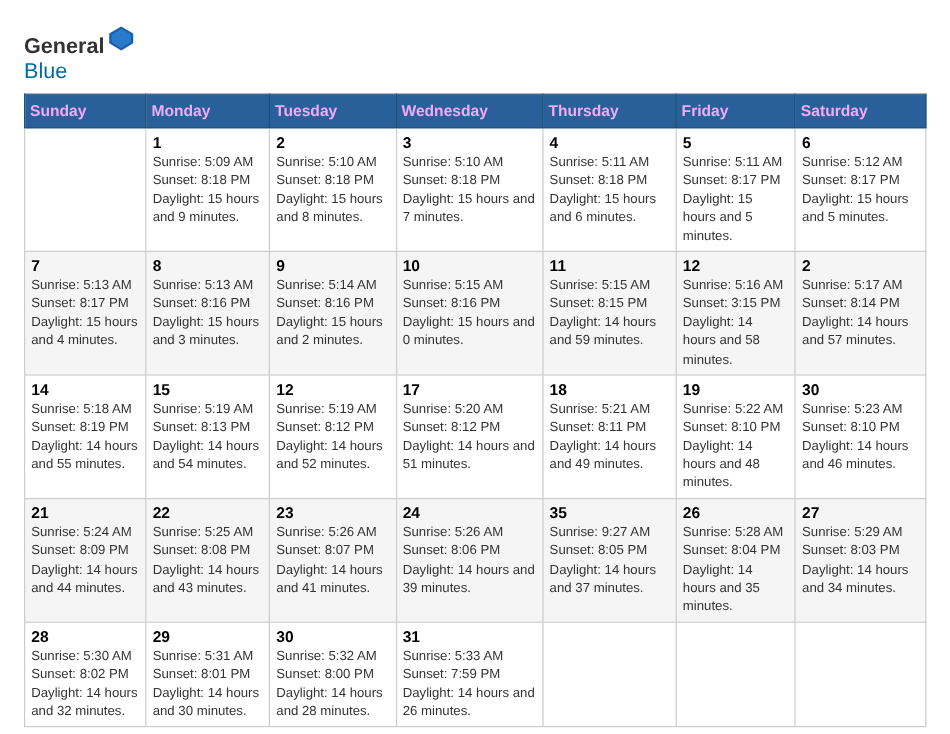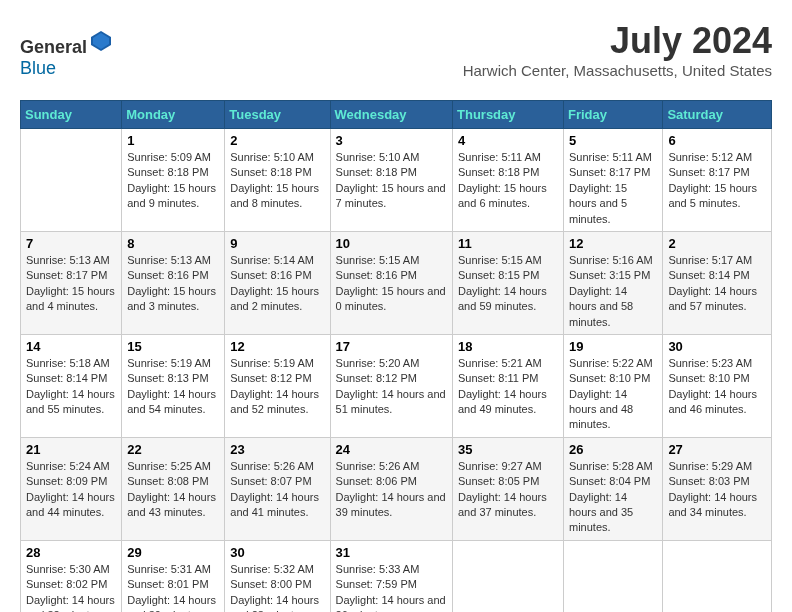--- a/index.html
+++ b/index.html
@@ -6,22 +6,22 @@
     body {
       font-family: Arial, sans-serif;
       background: #fff;
       width: 792px;
       min-height: 612px;
       padding: 20px;
     }
     .header {
       display: flex;
       justify-content: space-between;
-      align-items: flex-end;
-      margin-bottom: 21px;
+      align-items: center;
+      margin-bottom: 8px;
     }
     .logo {
       display: flex;
       align-items: center;
     }
     .logo-icon {
       width: 24px;
       height: 24px;
       margin-left: 2px;
     }
@@ -37,21 +37,21 @@
       font-size: 15px;
       color: #555;
     }
     table {
       width: 100%;
       border-collapse: collapse;
       font-size: 11px;
     }
     thead tr th {
       background-color: #2a6099;
-      color: #5eead4;
+      color: #f0abfc;
       padding: 6px 4px;
       text-align: left;
       font-size: 13px;
       font-weight: bold;
       border: 1px solid #1e4f7a;
     }
     tbody tr td {
       border: 1px solid #ccc;
       padding: 4px 5px;
       vertical-align: top;
@@ -88,24 +88,20 @@
     <div>
       <span>
         <span style="font-size:18px;font-weight:bold;color:#333;">General</span><svg class="logo-icon" viewBox="0 0 24 24" xmlns="http://www.w3.org/2000/svg">
             <polygon points="12,2 22,8 22,16 12,22 2,16 2,8" fill="#1a5fa8"></polygon>
             <polygon points="12,4 20,9 20,15 12,20 4,15 4,9" fill="#2a7acc"></polygon>
           </svg>
       </span><br>
       <span style="font-size:18px;font-weight:normal;color:#0369a1;">Blue</span>
     </div>
   </div>
-  <div class="title-area">
-    <div class="month-title">July 2024</div>
-    <div class="location-title">Harwich Center, Massachusetts, United States</div>
-  </div>
 </div>
 
 <table>
   <thead>
     <tr>
     <th>Sunday</th>
         <th>Monday</th>
         <th>Tuesday</th>
         <th>Wednesday</th>
         <th>Thursday</th>
@@ -207,21 +203,21 @@
           <div class="day-content">Sunrise: 5:17 AM
 Sunset: 8:14 PM
 Daylight: 14 hours
 and 57 minutes.</div>
         </td>
       </tr>
       <tr>
         <td>
           <span class="day-number">14</span>
           <div class="day-content">Sunrise: 5:18 AM
-Sunset: 8:14 PM
+Sunset: 8:19 PM
 Daylight: 14 hours
 and 55 minutes.</div>
         </td>
         <td>
           <span class="day-number">15</span>
           <div class="day-content">Sunrise: 5:19 AM
 Sunset: 8:13 PM
 Daylight: 14 hours
 and 54 minutes.</div>
         </td>

